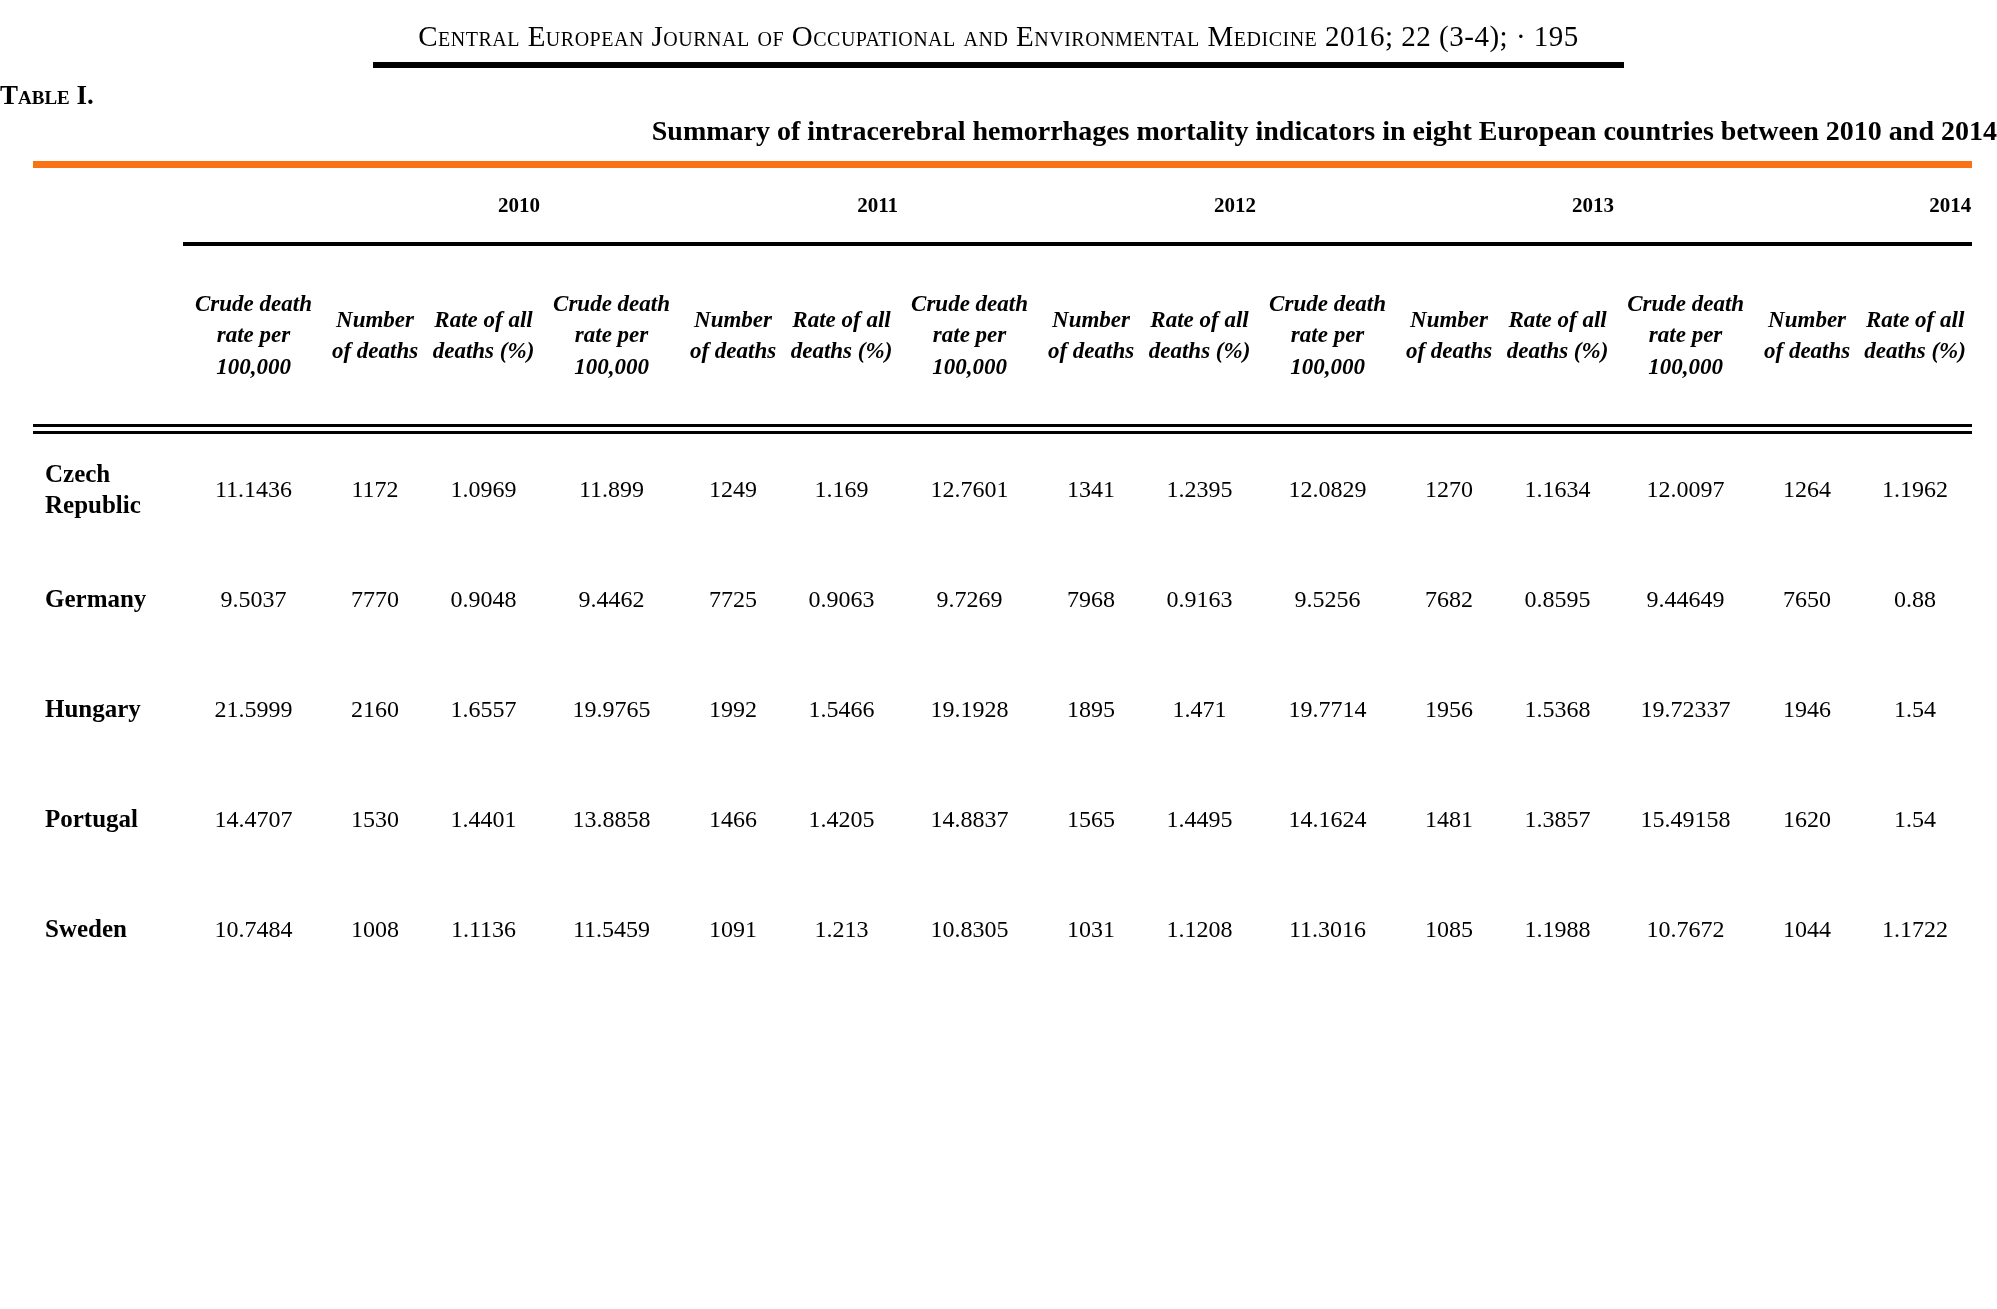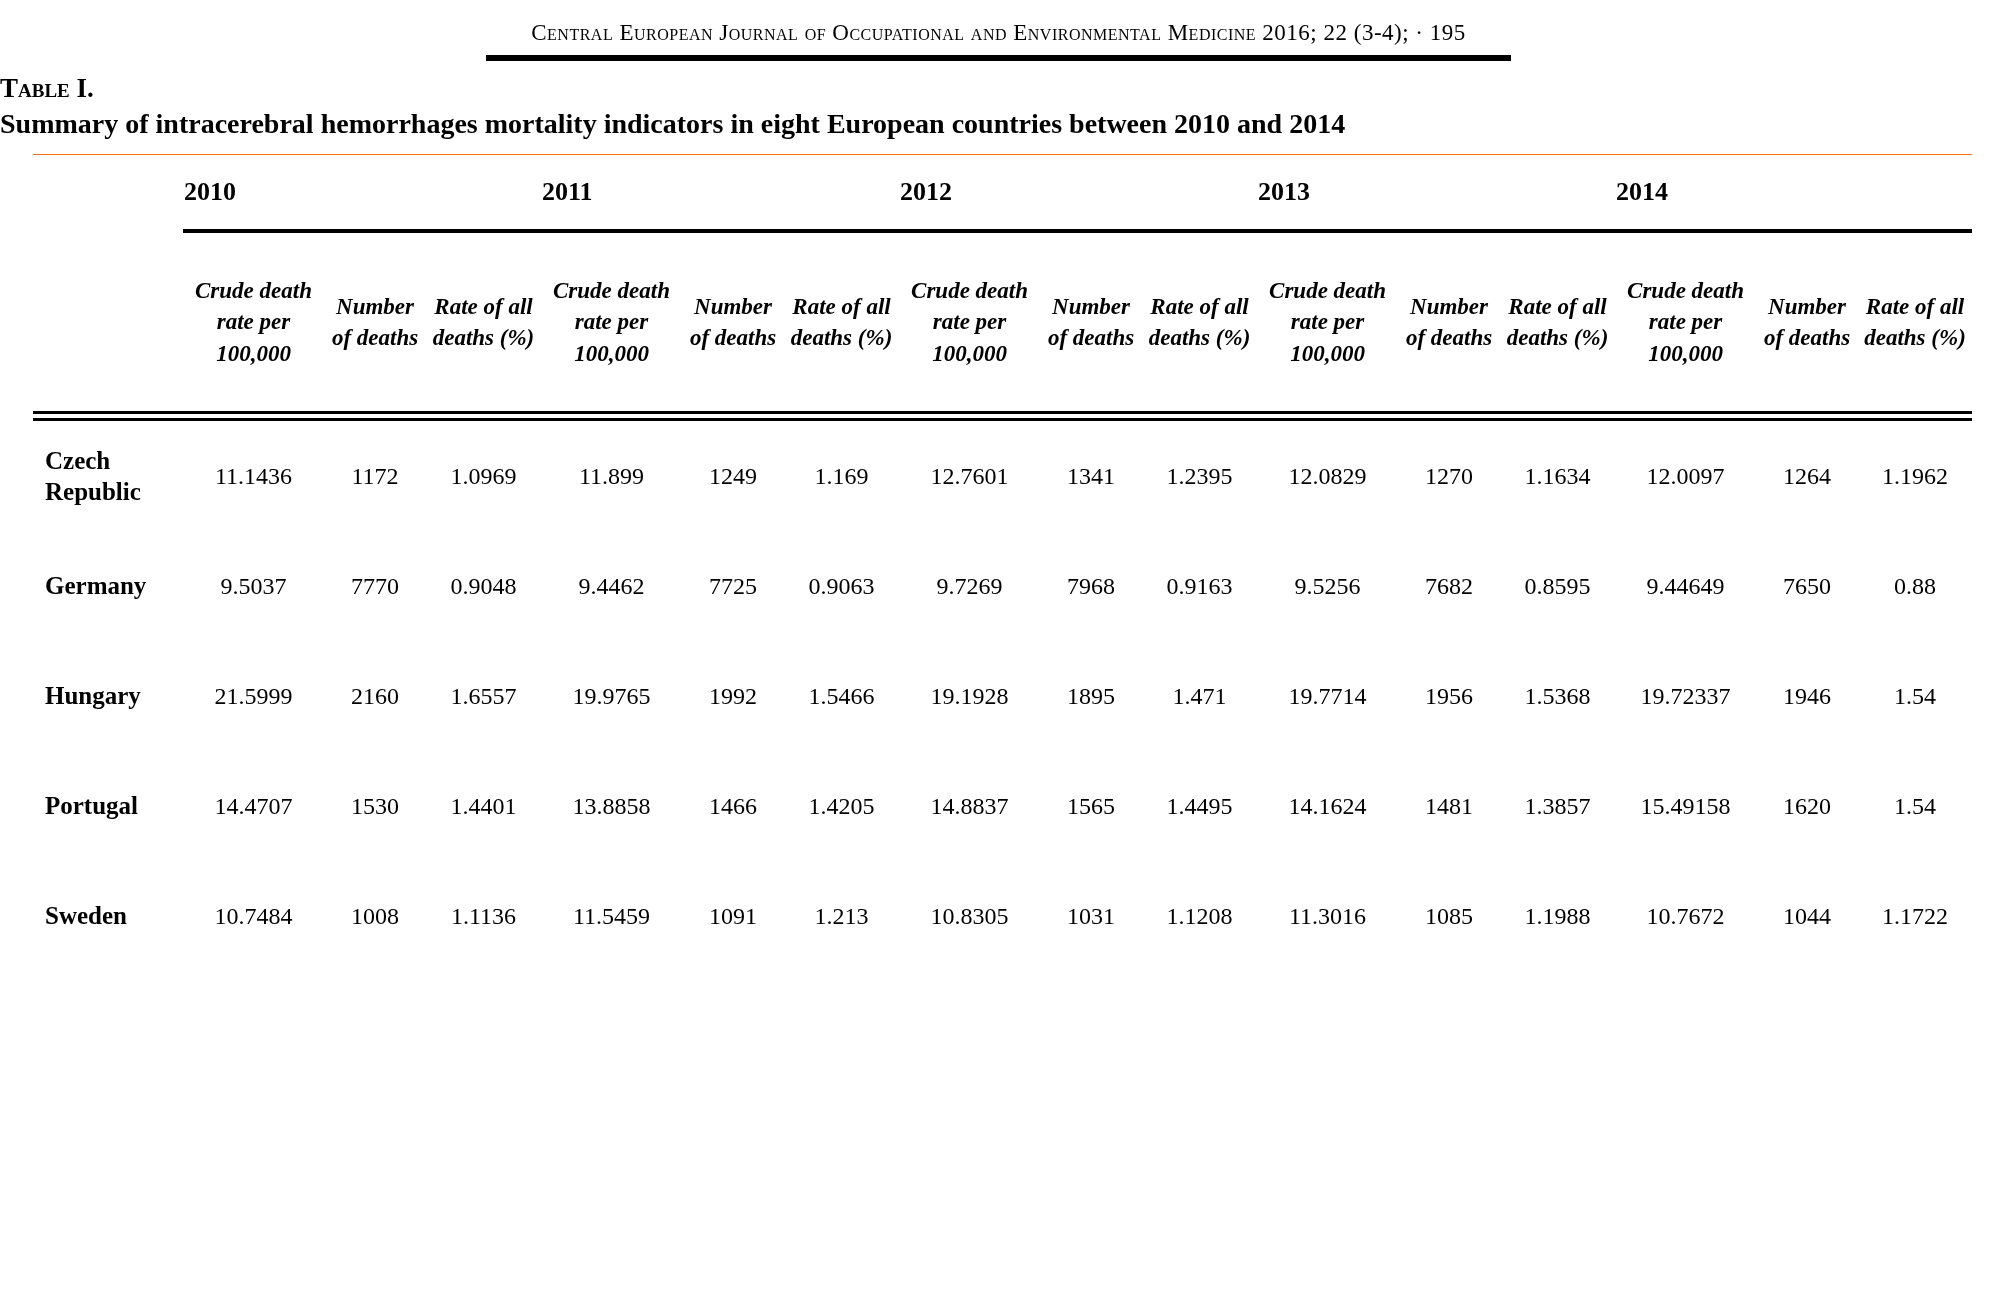--- a/index.html
+++ b/index.html
@@ -17,53 +17,53 @@
     height: 1309px;
     position: relative;
   }
   .journal-header-wrap {
     text-align: center;
     padding-top: 20px;
   }
   .journal-header {
     display: inline-block;
     font-variant: small-caps;
-    font-size: 23px;
+    font-size: 29px;
     letter-spacing: 0.5px;
     padding: 0 45px 9px 45px;
     border-bottom: 6px solid #000000;
   }
   .table-label {
     padding-right: 58px;
     margin-top: 12px;
     font-weight: bold;
     font-variant: small-caps;
     font-size: 27px;
   }
   .page-title {
-    text-align: left;
+    text-align: right;
     margin-top: 4px;
     font-weight: bold;
     font-size: 28px;
   }
   table.data-table {
     border-collapse: collapse;
     table-layout: fixed;
     margin-left: 33px;
     margin-top: 14px;
     width: 1938px;
   }
   
   tr.year-row th {
-    border-top: 1px solid #f97316;
-    font-weight: bold;
-    font-size: 26px;
+    border-top: 7px solid #f97316;
+    font-weight: bold;
+    font-size: 21px;
     height: 72px;
     vertical-align: middle;
-    text-align: left;
+    text-align: right;
   }
   
   tr.year-row th.year-cell {
     border-bottom: 4px solid #000000;
   }
   tr.colhead-row th {
     font-weight: bold;
     font-style: italic;
     font-size: 23px;
     line-height: 1.35;

